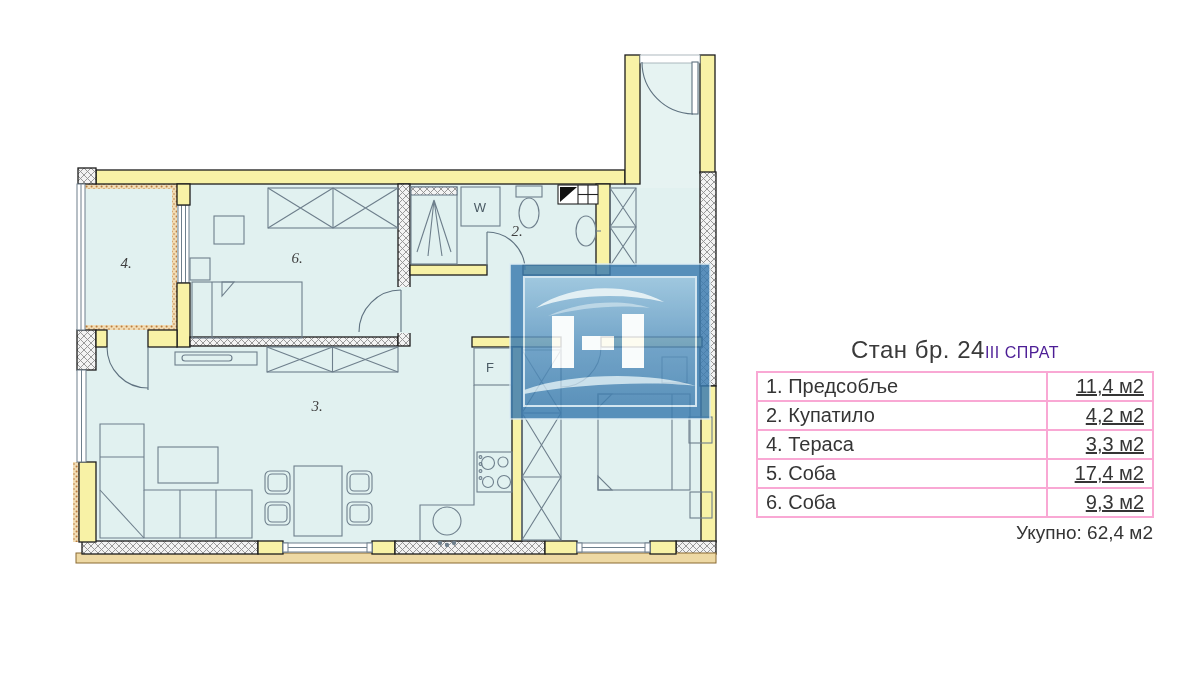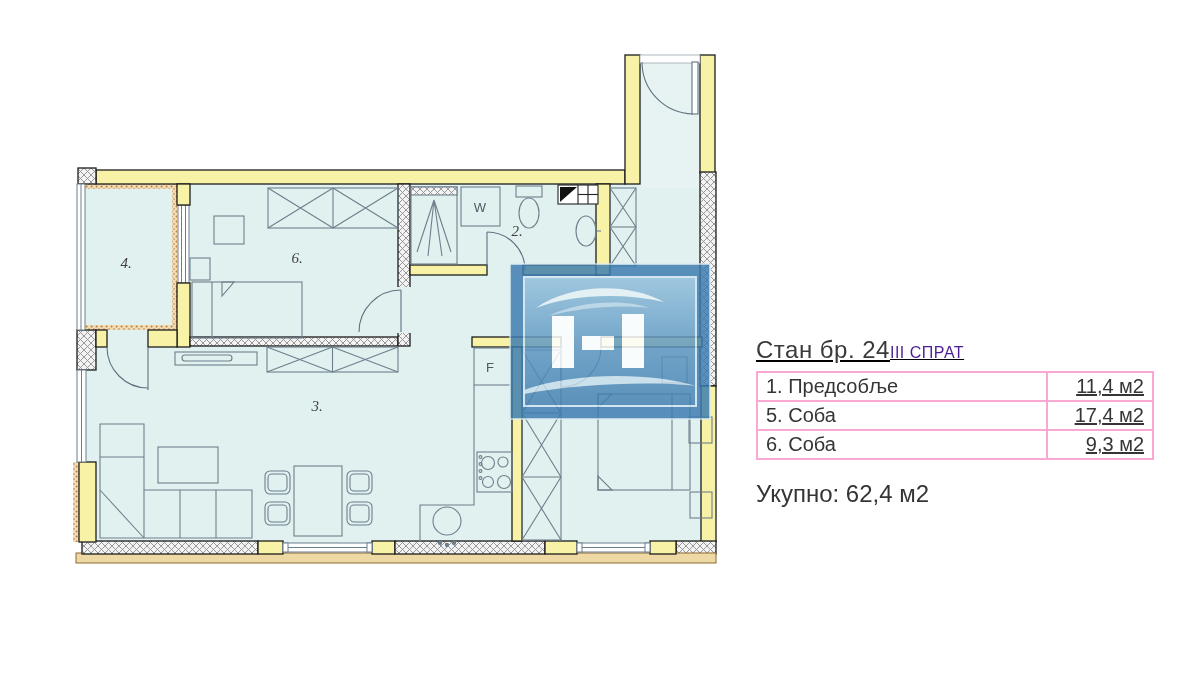--- a/index.html
+++ b/index.html
@@ -2,28 +2,28 @@
 <html><head>
 <meta charset="utf-8">
 <style>
   html,body{margin:0;padding:0;background:#fff;}
   .stage{position:relative;width:1200px;height:675px;background:#ffffff;overflow:hidden;
          font-family:"Liberation Sans",sans-serif;}
   svg text{font-family:"Liberation Serif", serif;}
   .rlabel{font-size:15px;fill:#3f3f3f;font-style:italic;}
   .applabel{font-family:"Liberation Sans",sans-serif;font-size:13px;fill:#4a5a64;font-style:normal;}
   .info{position:absolute;left:756px;top:336px;width:398px;}
-  .info-head{display:flex;justify-content:flex-start;align-items:baseline;margin-bottom:7px;text-decoration:underline;}
+  .info-head{display:flex;justify-content:center;align-items:baseline;margin-bottom:7px;}
   .apt-title{font-size:24px;color:#3a3a3a;letter-spacing:.5px;}
   .floor-label{font-size:16px;color:#4c1d95;letter-spacing:.5px;}
   table.areas{border-collapse:collapse;width:100%;table-layout:fixed;}
   table.areas td{border:2px solid #f9a8d4;font-size:20px;color:#353535;padding:1px 8px;height:25px;
       white-space:nowrap;overflow:hidden;}
   td.area{text-align:right;width:88px;text-decoration:underline;}
-  .total-line{text-align:left;font-size:24px;color:#353535;margin-top:20px;padding-right:1px;}
+  .total-line{text-align:right;font-size:19px;color:#353535;margin-top:4px;padding-right:1px;}
 </style>
 </head>
 <body>
 
 <div class="stage">
 
 <svg width="1200" height="675" viewBox="0 0 1200 675" style="position:absolute;left:0;top:0;">
   <defs>
     <pattern id="hatch" width="7" height="7" patternUnits="userSpaceOnUse">
       <rect width="7" height="7" fill="#f3f3f3"></rect>
@@ -272,20 +272,28 @@
       <span class="apt-title">Стан бр. 24</span>
       <span class="floor-label">III СПРАТ</span>
     </div>
     <table class="areas">
       <tbody>
         <tr>
           <td>1. Предсобље</td>
           <td class="area">11,4 м2</td>
         </tr>
         <tr>
+          <td>2. Купатило</td>
+          <td class="area">4,2 м2</td>
+        </tr>
+        <tr>
+          <td>4. Тераса</td>
+          <td class="area">3,3 м2</td>
+        </tr>
+        <tr>
           <td>5. Соба</td>
           <td class="area">17,4 м2</td>
         </tr>
         <tr>
           <td>6. Соба</td>
           <td class="area">9,3 м2</td>
         </tr>
       </tbody>
     </table>
     <div class="total-line">Укупно: 62,4 м2</div>

